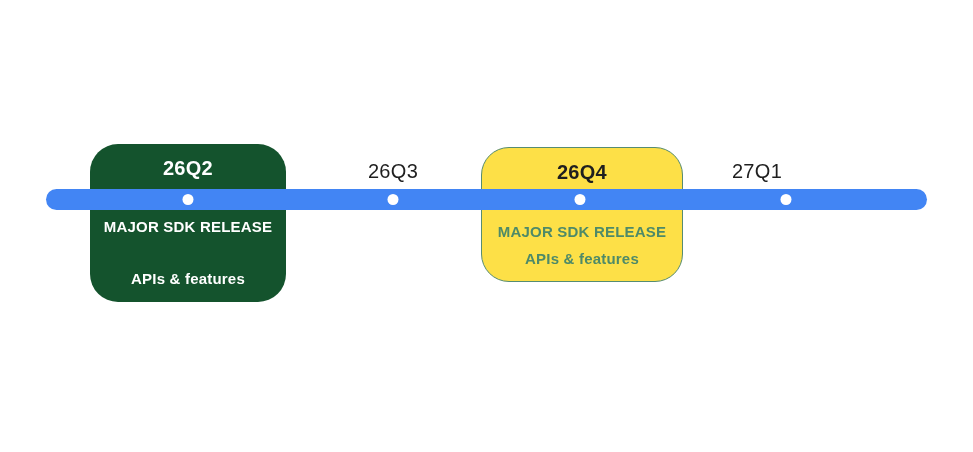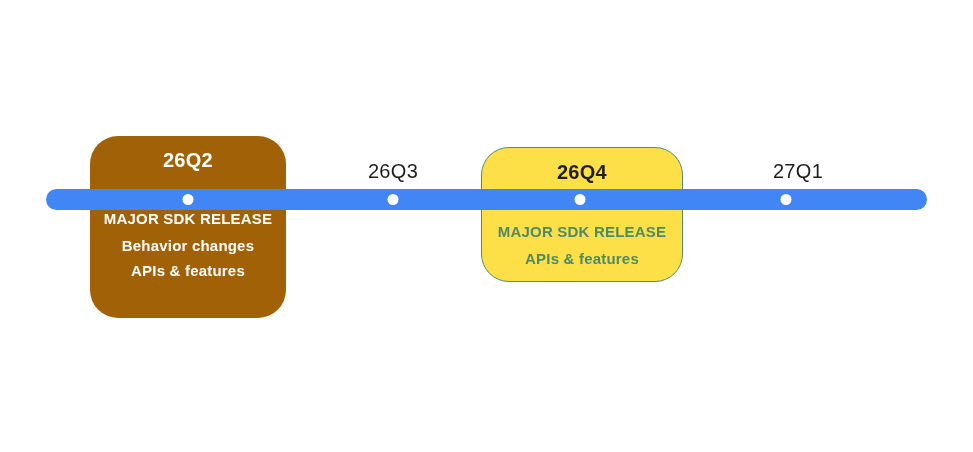--- a/index.html
+++ b/index.html
@@ -42,24 +42,24 @@
 
   
   .card {
     position: absolute;
     border-radius: 28px;
     z-index: 1;
     box-sizing: border-box;
   }
   .card-filled {
     left: 90px;
-    top: 136px;
+    top: 144px;
     width: 196px;
-    height: 182px;
-    background: #a16207;
+    height: 158px;
+    background: #14532d;
   }
   .card-outlined {
     left: 481px;
     top: 147px;
     width: 202px;
     height: 135px;
     background: #fde047;
     border: 1.5px solid #568C72;
   }
 
@@ -106,36 +106,35 @@
     position: absolute;
     top: 160px;
     transform: translateX(-50%);
     font-size: 20px;
     font-weight: 400;
     letter-spacing: 0.3px;
     color: #1F1F1F;
     white-space: nowrap;
   }
   .label-26q3 { left: 393px; }
-  .label-27q1 { left: 798px; }
+  .label-27q1 { left: 757px; }
 
   .dot-26q2 { left: 188px; }
   .dot-26q3 { left: 393px; }
   .dot-26q4 { left: 580px; }
   .dot-27q1 { left: 786px; }
 </style>
 </head>
 <body>
 
 <div class="stage">
 
   <div class="card card-filled">
     <div class="card-title">26Q2</div>
     <div class="card-line line-1">MAJOR SDK RELEASE</div>
-    <div class="card-line line-2">Behavior changes</div>
     <div class="card-line line-3">APIs &amp; features</div>
   </div>
 
   <div class="card card-outlined">
     <div class="card-title">26Q4</div>
     <div class="card-line line-1">MAJOR SDK RELEASE</div>
     <div class="card-line line-2">APIs &amp; features</div>
   </div>
 
   <div class="quarter-label label-26q3">26Q3</div>

